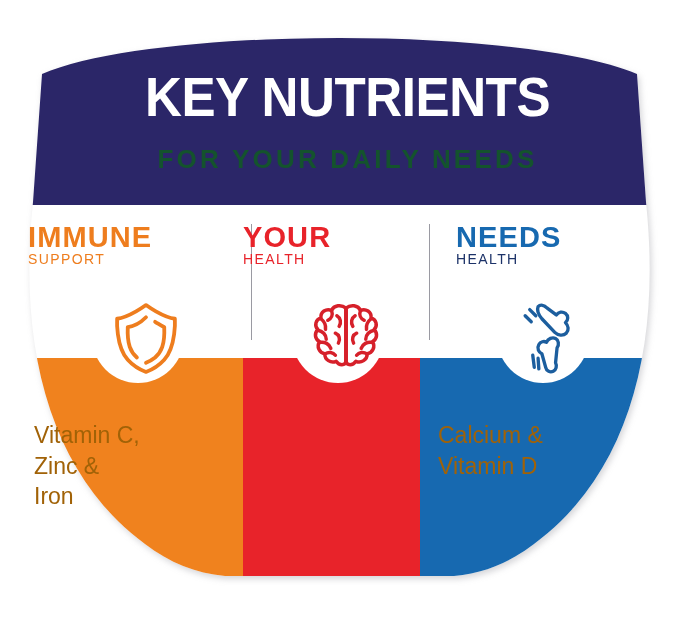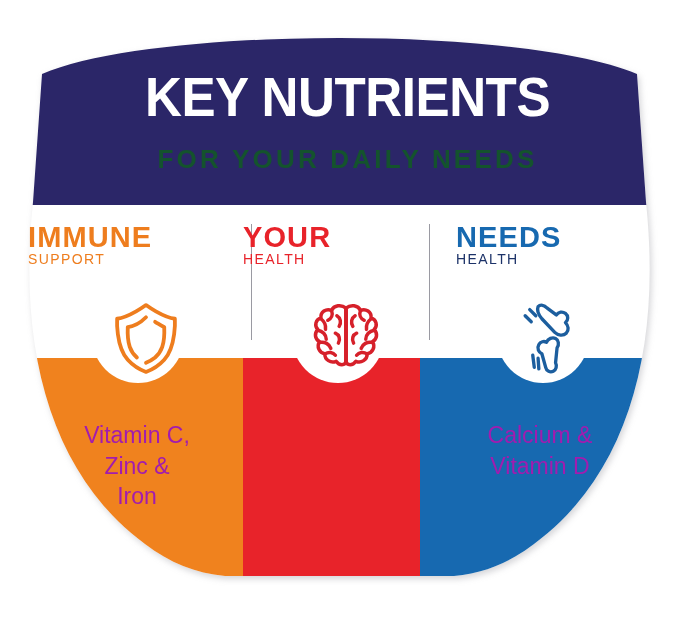--- a/index.html
+++ b/index.html
@@ -76,22 +76,22 @@
   
   .icon-wrap{position:absolute;width:76px;height:76px;}
   #icon-shield{left:100px;top:299px;}
   #icon-brain{left:300px;top:299px;}
   #icon-bone{left:505px;top:299px;}
   .icon-wrap svg{display:block;width:76px;height:76px;}
 
   
   .nutrient{
     position:absolute;
-    text-align:center;
-    color:#a21caf;
+    text-align:left;
+    color:#a16207;
     font-size:23px;
     font-weight:normal;
     line-height:1.33;
     white-space:pre-line;
   }
   #nut-immune{left:26px;top:420px;width:206px;}
   #nut-brain{left:250px;top:420px;width:168px;}
   #nut-bone{left:430px;top:420px;width:204px;}
 </style>
 </head>

